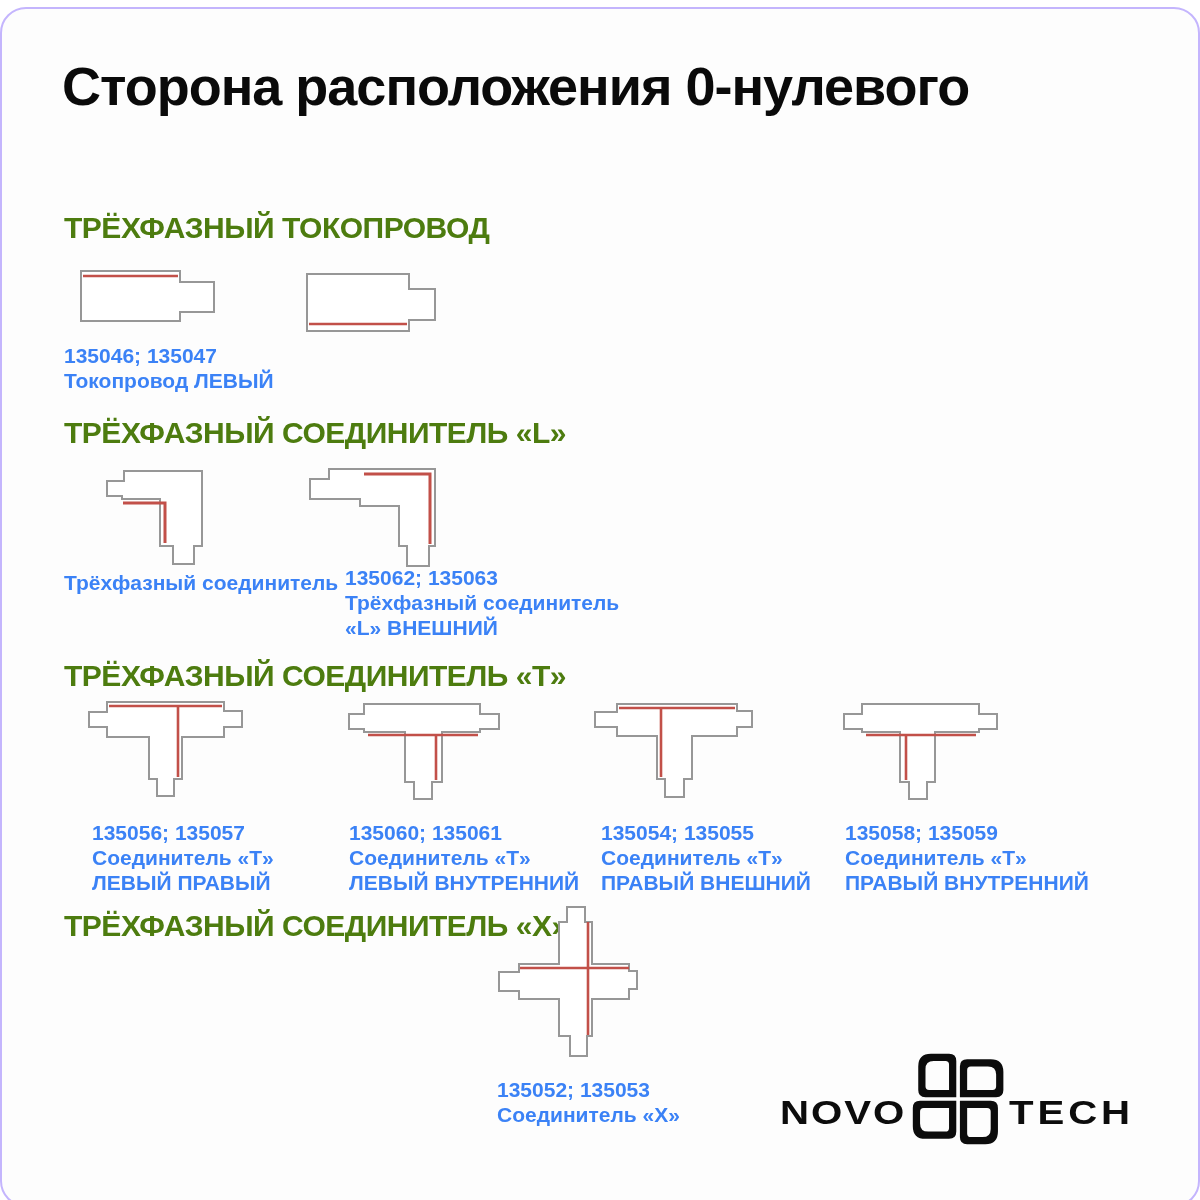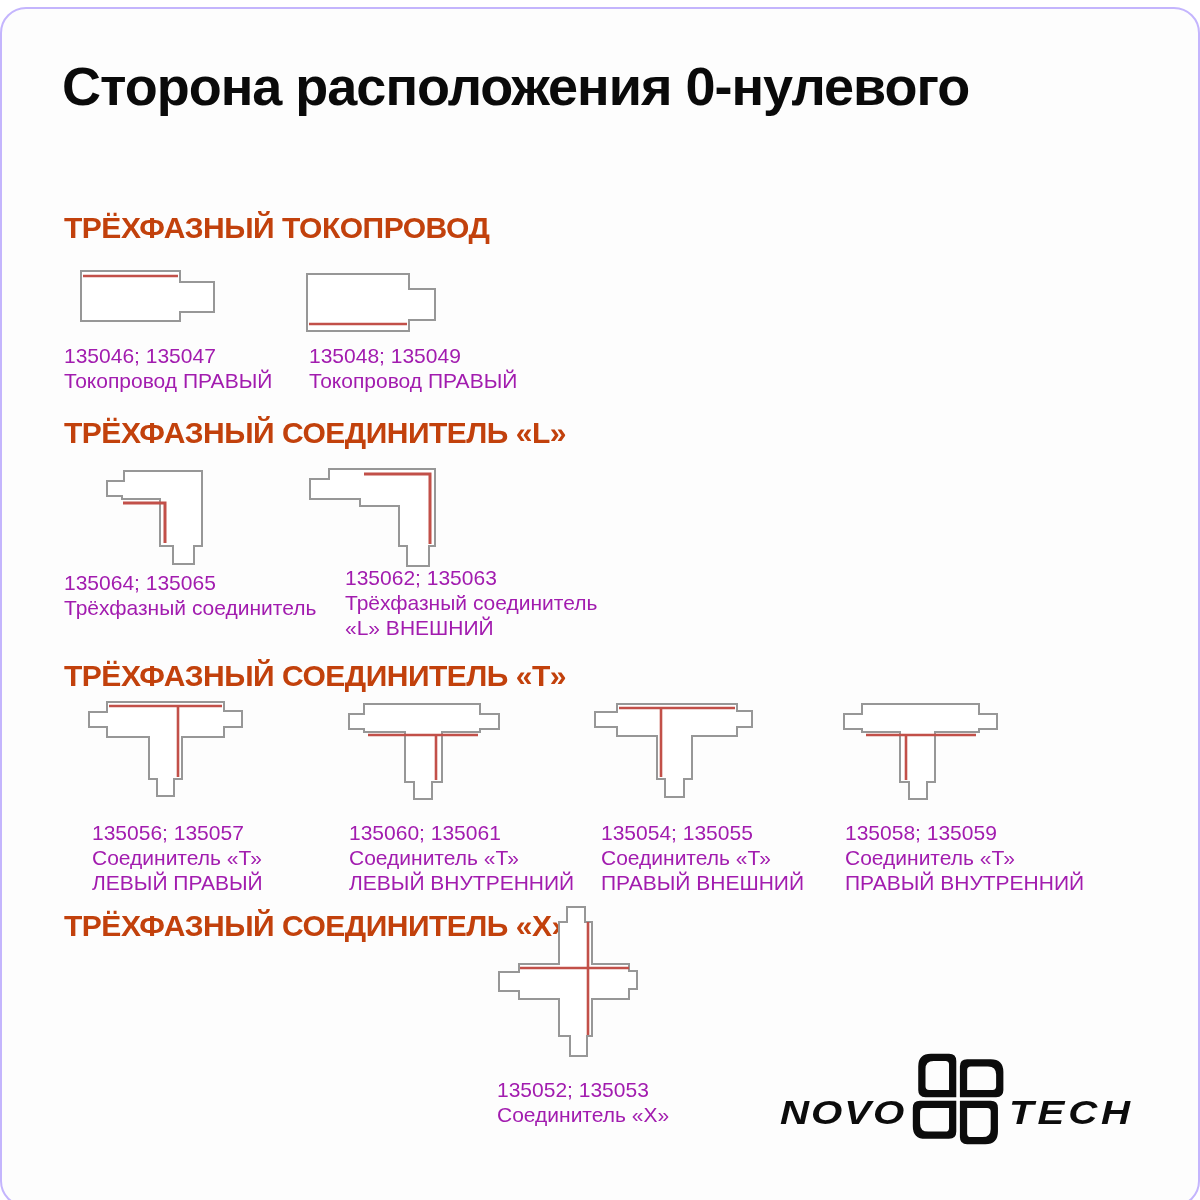--- a/index.html
+++ b/index.html
@@ -9,30 +9,30 @@
     font-family:"Liberation Sans","DejaVu Sans",sans-serif;
     color:var(--text,#111);overflow:hidden;
   }
   .abs{position:absolute;}
   .title{
     left:60px;top:48px;width:1080px;
     font-size:54px;line-height:59px;font-weight:bold;letter-spacing:-1px;
     color:#0a0a0a;
   }
   .section-heading{
-    left:62px;font-size:30px;font-weight:bold;letter-spacing:-0.5px;color:#c2410c;
+    left:62px;font-size:30px;font-weight:bold;letter-spacing:-0.5px;color:#4d7c0f;
     white-space:nowrap;
   }
-  .part-label{font-size:21px;font-weight:normal;line-height:25px;color:#a21caf;white-space:nowrap;}
+  .part-label{font-size:21px;font-weight:bold;line-height:25px;color:#3b82f6;white-space:nowrap;}
   svg.diagrams{position:absolute;left:0;top:0;width:1196px;height:1196px;}
   .outline{fill:#fff;stroke:var(--outline,#979797);stroke-width:2;stroke-linejoin:miter;}
   .redline{fill:none;stroke:var(--neutral_wire,#c25049);stroke-width:2.6;}
   .redline.thick{stroke-width:3;}
   
-  .logo{left:778px;top:1031px;width:380px;height:112px;display:flex;align-items:flex-end;font-style:italic;}
+  .logo{left:778px;top:1031px;width:380px;height:112px;display:flex;align-items:flex-end;}
   .logo-text{
     font-weight:bold;font-size:41px;letter-spacing:2px;color:#0c0c0c;
     transform:scale(0.98,0.8);transform-origin:left bottom;
     margin-bottom:22px;line-height:1;
   }
   .logo-text.right{transform-origin:left bottom;letter-spacing:4px;}
   .logo-mark{width:96px;height:106px;flex:0 0 auto;margin:0 2px;}
   .petal{fill:#0c0c0c;fill-rule:evenodd;}
 </style>
 </head>
@@ -92,29 +92,24 @@
 
     <g>
       <path class="outline" d="M565,898 H583 V913 H590 V955 H627 V962 H635 V980 H627 V990 H590 V1027 H585 V1047 H568 V1027 H557 V990 H517 V982 H497 V963 H517 V955 H557 V913 H565 Z"></path>
       <path class="redline" d="M518,959 H627"></path>
       <path class="redline" d="M586,913 V1026"></path>
     </g>
   </svg>
 
   <div class="abs part-label" style="left:62px;top:334px">
     <div>135046; 135047</div>
-    <div>Токопровод ПРАВЫЙ</div>
-  </div>
-  <div class="abs part-label" style="left:307px;top:334px">
-    <div>135048; 135049</div>
-    <div>Токопровод ПРАВЫЙ</div>
+    <div>Токопровод ЛЕВЫЙ</div>
   </div>
 
   <div class="abs part-label" style="left:62px;top:561px">
-    <div>135064; 135065</div>
     <div>Трёхфазный соединитель</div>
   </div>
   <div class="abs part-label" style="left:343px;top:556px">
     <div>135062; 135063</div>
     <div>Трёхфазный соединитель</div>
     <div>«L» ВНЕШНИЙ</div>
   </div>
 
   <div class="abs part-label" style="left:90px;top:811px">
     <div>135056; 135057</div>

